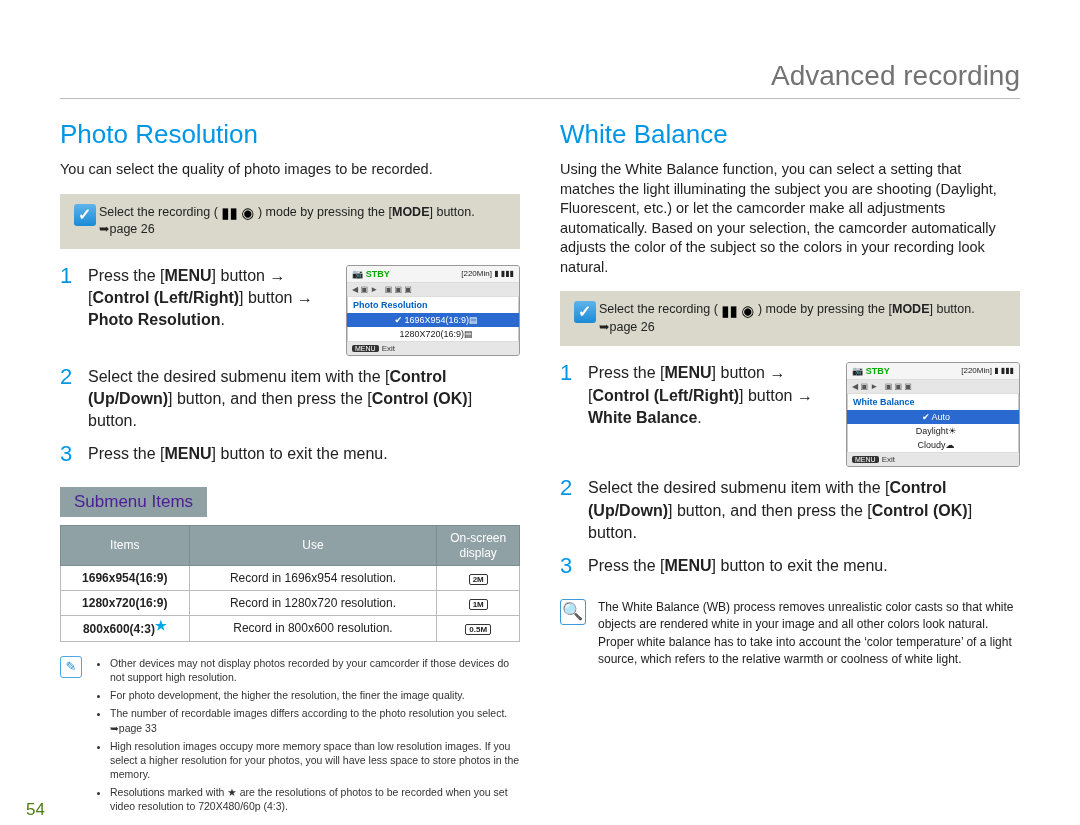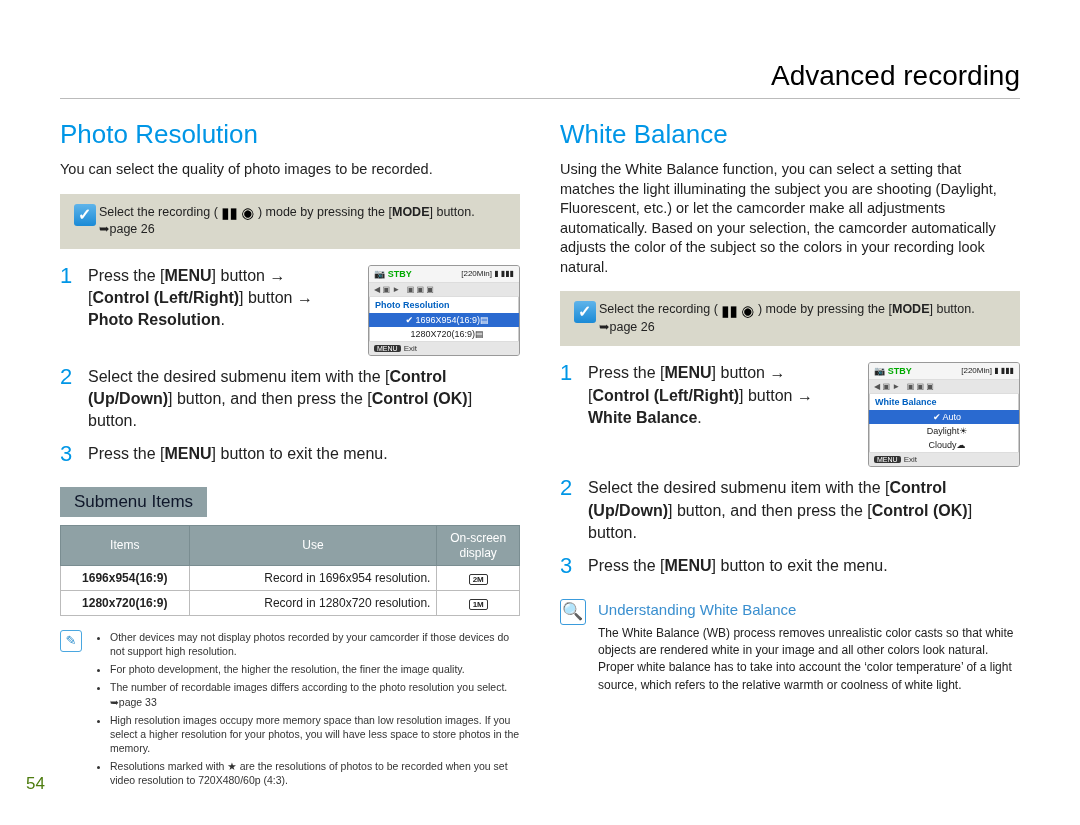--- a/index.html
+++ b/index.html
@@ -12,21 +12,21 @@
     width: 1080px;
   }
   .page {
     width: 1080px;
     padding: 60px 60px 20px 60px;
     position: relative;
   }
   .chapter-title {
     text-align: right;
     font-size: 28px;
-    color: #000000;
+    color: #737373;
     font-weight: 400;
     border-bottom: 1px solid #bbb;
     padding-bottom: 6px;
     margin-bottom: 20px;
   }
   .columns {
     display: flex;
     gap: 40px;
   }
   .col { flex: 1; min-width: 0; }
@@ -101,21 +101,21 @@
   }
   .step-text {
     font-size:16px;
     line-height:1.4;
     flex:1;
   }
   .step-text b { font-weight:700; }
   .rarrow::after { content:" \2192"; }
   .lcd-wrap { flex-shrink:0; }
   .lcd {
-    width:152px;
+    width:174px;
     border:1px solid #999;
     border-radius:3px;
     background:#fff;
     font-size:9px;
     overflow:hidden;
     box-shadow:0 0 0 1px #ccc inset;
   }
   .lcd-top {
     background:#f5f5f5;
     padding:3px 5px;
@@ -153,41 +153,41 @@
     color:#333;
     border-top:1px solid #ddd;
   }
   .lcd-foot .menu-badge{
     background:#333;color:#fff;font-size:7px;padding:0 3px;border-radius:2px;margin-right:3px;
   }
   .submenu-title-wrap { margin-top:22px; margin-bottom:8px;}
   .submenu-title {
     display:inline-block;
     background:#8fa1a5;
-    color:#0f172a;
+    color:#4c1d95;
     padding:5px 14px;
     font-size:17px;
   }
   table.grid {
     border-collapse:collapse;
     width:100%;
     font-size:12px;
   }
   table.grid th {
     background:#8fa1a5;
     color:#fff;
     font-weight:400;
     padding:5px 4px;
     border:1px solid #7a8d91;
     line-height:1.2;
   }
   table.grid td {
     border:1px solid #bbb;
     padding:5px 6px;
-    text-align:right;
+    text-align:center;
   }
   table.grid td:first-child { font-weight:bold; text-align:center; }
   table.grid td:last-child { text-align:center; }
   .star { color:#00a6e8; font-weight:bold; position:relative; top:-3px; font-size:13px;}
   .thumb { display:inline-block; border:1px solid #333; padding:0 3px; font-size:8px; font-weight:bold; border-radius:2px;}
   .footnotes {
     display:flex;
     gap:12px;
     margin-top:14px;
     font-size:10.5px;
@@ -303,20 +303,25 @@
           <tr>
             <td><span>1696x954(16:9)</span></td>
             <td>Record in 1696x954 resolution.</td>
             <td><span class="thumb">2M</span></td>
           </tr>
           <tr>
             <td><span>1280x720(16:9)</span></td>
             <td>Record in 1280x720 resolution.</td>
             <td><span class="thumb">1M</span></td>
           </tr>
+          <tr>
+            <td><span>800x600(4:3)</span><span class="star">★</span></td>
+            <td>Record in 800x600 resolution.</td>
+            <td><span class="thumb">0.5M</span></td>
+          </tr>
         </tbody>
       </table>
 
       <div class="footnotes">
         <span class="note-icon">✎</span>
         <ul>
           <li>Other devices may not display photos recorded by your camcorder if those devices do not support high resolution.</li>
           <li>For photo development, the higher the resolution, the finer the image quality.</li>
           <li>The number of recordable images differs according to the photo resolution you select. ➥page 33</li>
           <li>High resolution images occupy more memory space than low resolution images. If you select a higher resolution for your photos, you will have less space to store photos in the memory.</li>
@@ -383,21 +388,20 @@
           <div class="step-num">3</div>
           <div class="step-text">
             <span>Press the [</span><b>MENU</b><span>] button to exit the menu.</span>
           </div>
         </div>
       </div>
 
       <div class="understanding">
         <div class="und-icon">🔍</div>
         <div class="und-body">
-          <div class="und-title">Understanding White Balance</div>
           <div>The White Balance (WB) process removes unrealistic color casts so that white objects are rendered white in your image and all other colors look natural. Proper white balance has to take into account the ‘color temperature’ of a light source, which refers to the relative warmth or coolness of white light.</div>
         </div>
       </div>
     </div>
   </div>
 
   <div class="page-num">54</div>
 </div>
 
 </body></html>

